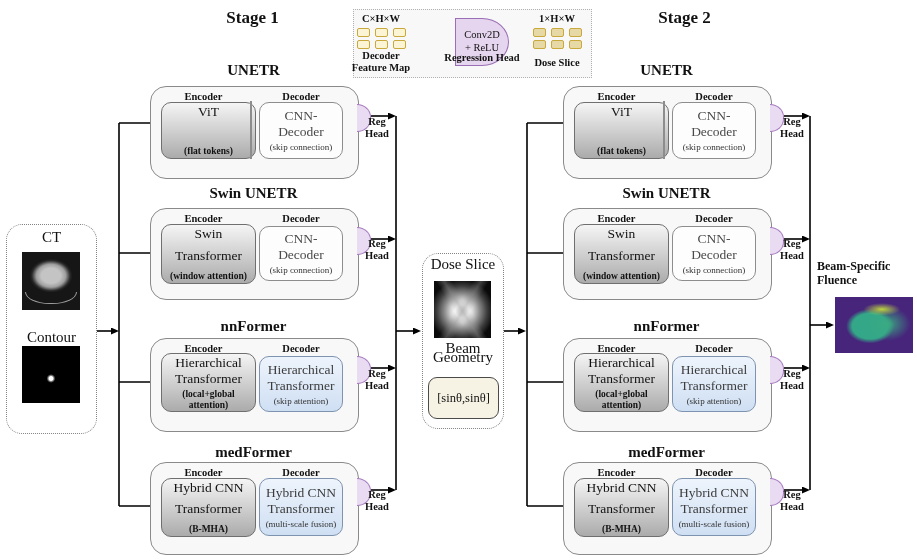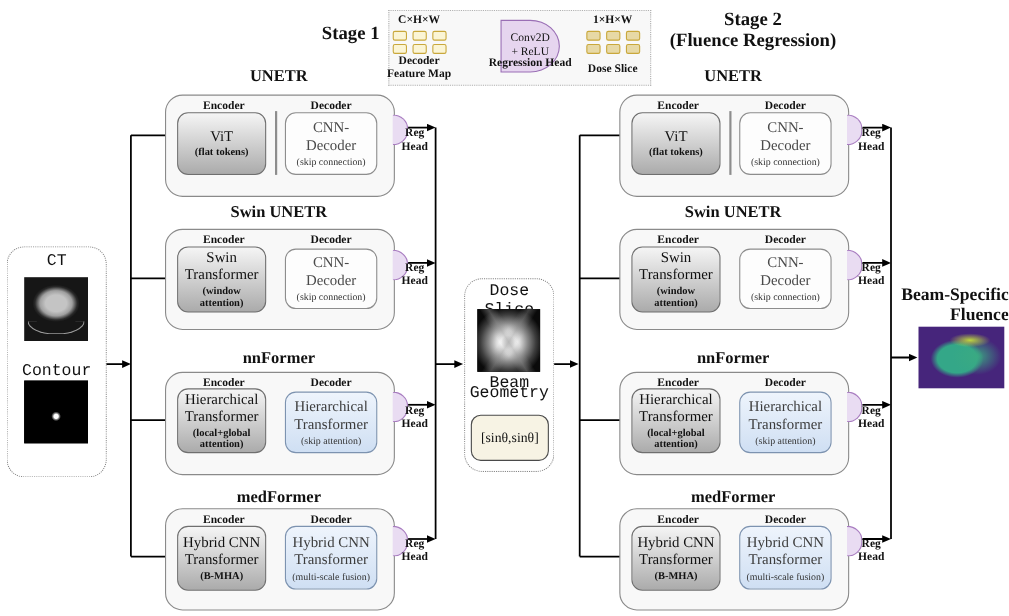--- a/index.html
+++ b/index.html
@@ -10,21 +10,21 @@
   
   .stage-title{position:absolute;text-align:center;font-weight:bold;font-size:17px;line-height:1.12;}
 
   
   .mrow{position:absolute;}
   .mtitle{position:absolute;top:0;left:0;width:100%;text-align:center;font-weight:bold;font-size:15px;}
   .obox{position:absolute;left:0;width:207px;background:#f8f8f8;border:1.2px solid #8a8a8a;border-radius:16px;}
   .hdr{position:absolute;top:4px;text-align:center;font-weight:bold;font-size:10.5px;}
   .ebox,.dbox{position:absolute;border-radius:10px;display:flex;flex-direction:column;justify-content:center;
               align-items:center;text-align:center;padding:1px 2px;box-sizing:border-box;}
-  .ebox{left:10px;width:81px;background:linear-gradient(#f5f5f5,#ababab);border:1.2px solid #6f6f6f;}
+  .ebox{left:10px;width:95px;background:linear-gradient(#f5f5f5,#ababab);border:1.2px solid #6f6f6f;justify-content:space-between;}
   .dbox{left:108px;width:84px;background:#fdfdfd;border:1.1px solid #8d8d8d;color:#4a4a4a;}
   .dbox.blue{background:linear-gradient(#eef4fc,#cfdff3);border:1.1px solid #7d93b0;color:#3c3c3c;}
   .bline{display:block;font-size:13.5px;line-height:1.18;}
   .bline:empty{display:none;}
   .bsub{display:block;font-size:9.5px;line-height:1.15;margin-top:2px;}
   .enc-sub{font-weight:bold;color:#111;}
   .dec-sub{font-size:9px;color:#333;}
   .sep{position:absolute;left:99px;top:14px;width:2px;height:58px;background:#8d8d8d;}
   .reghd{position:absolute;right:-13px;width:13px;height:26px;background:#e9dcf2;border:1.3px solid #a87cc0;
          border-left:none;border-radius:0 14px 14px 0 / 0 13px 13px 0;}
@@ -38,41 +38,41 @@
   .sqgrid{position:absolute;display:grid;grid-template-columns:repeat(3,13px);grid-auto-rows:9px;gap:3px 5px;}
   .sq{border:1.5px solid #c9a83c;border-radius:2px;box-sizing:border-box;background:#fbf5d5;}
   .sq.out{background:#e7d9a6;}
   .lg-cap{position:absolute;font-weight:bold;font-size:10.5px;text-align:center;line-height:1.1;}
   .lg-head{position:absolute;left:101px;top:8px;width:52px;height:46px;background:#e6d5ef;
            border:1.3px solid #9a6fb5;border-radius:0 27px 27px 0 / 0 24px 24px 0;
            display:flex;flex-direction:column;justify-content:center;align-items:center;font-size:10.5px;line-height:1.2;}
 
   
   .dpanel{position:absolute;background:#fff;border:1.6px dotted #828282;border-radius:16px;}
-  .plabel{position:absolute;width:100%;text-align:center;font-size:15px;font-family:Liberation Mono, monospace;}
+  .plabel{position:absolute;width:100%;text-align:center;font-size:15px;}
   .img{position:absolute;}
   .ct-img{background:#161616;overflow:hidden;}
   .ct-img::before{content:"";position:absolute;left:13%;top:8%;width:74%;height:62%;
       background:radial-gradient(ellipse 60% 55% at 50% 52%,#c4c4c4 0 38%,#9f9f9f 58%,#2a2a2a 76%,#161616 85%);
       border-radius:46% 46% 40% 40%;}
   .ct-img::after{content:"";position:absolute;left:6%;right:6%;bottom:10%;height:20%;
       border:1px solid #9a9a9a;border-top:none;border-radius:0 0 50% 50% / 0 0 100% 100%;}
   .contour-img{background:radial-gradient(circle at 50% 57%,#ffffff 0 4.5%,#8a8a8a 6.5%,#000 10%),#000;}
   .dose-img{background:
       linear-gradient(58deg,transparent 40%,rgba(150,150,150,.45) 49%,transparent 58%),
       linear-gradient(-58deg,transparent 40%,rgba(140,140,140,.4) 49%,transparent 58%),
       radial-gradient(circle at 49% 53%,#ffffff 0 15%,#d8d8d8 26%,#8a8a8a 42%,#3d3d3d 60%,#0a0a0a 76%),#000;}
   .fluence-img{background:
       radial-gradient(ellipse 34% 16% at 60% 22%,rgba(196,222,60,.95),rgba(120,200,90,0) 70%),
       radial-gradient(ellipse 40% 42% at 68% 48%,rgba(58,170,130,.95),rgba(58,170,130,0) 72%),
       radial-gradient(ellipse 44% 44% at 45% 52%,#34a788 0 52%,rgba(52,160,130,0) 70%),
       #46257b;}
   .geom-box{position:absolute;background:#f7f3e4;border:1.3px solid #4a4a4a;border-radius:9px;
             display:flex;align-items:center;justify-content:center;font-size:12.5px;}
-  .out-title{position:absolute;text-align:right;font-weight:bold;font-size:16px;line-height:1.15;}
+  .out-title{position:absolute;text-align:left;font-weight:bold;font-size:12px;line-height:1.15;}
 </style>
 </head>
 <body>
 
 <div id="canvas">
 
   <svg id="wires">
     <defs>
       <marker id="ah" markerWidth="9" markerHeight="8" refX="1" refY="3.5" orient="auto" markerUnits="userSpaceOnUse">
         <path d="M0,0 L8,3.5 L0,7 z" fill="#000"></path>
@@ -118,26 +118,25 @@
       <path d="M198,411 V419 H298 V414" marker-end="url(#ah)"></path>
       <path d="M198,536 V545 H298 V539" marker-end="url(#ah)"></path>
 
       <path d="M615,158 V169 H711 V163" marker-end="url(#ah)"></path>
       <path d="M611,283 V291 H711 V284" marker-end="url(#ah)"></path>
       <path d="M611,411 V419 H711 V414" marker-end="url(#ah)"></path>
       <path d="M611,536 V545 H711 V539" marker-end="url(#ah)"></path>
     </g>
   </svg>
 
-  <div class="stage-title" style="left:160px;top:20px;width:185px;text-align:right;">
+  <div class="stage-title" style="left:160px;top:8px;width:185px;">
     <div>Stage 1</div>
   </div>
   <div class="stage-title" style="left:592px;top:8px;width:185px;">
     <div>Stage 2</div>
-    <div>(Fluence Regression)</div>
   </div>
 
   <div class="legend">
     <div class="lg-dims" style="left:-3px;top:3px;">C×H×W</div>
     <div class="sqgrid" style="left:3px;top:18px;">
       <div class="sq"></div>
         <div class="sq"></div>
         <div class="sq"></div>
       <div class="sq"></div>
         <div class="sq"></div>

